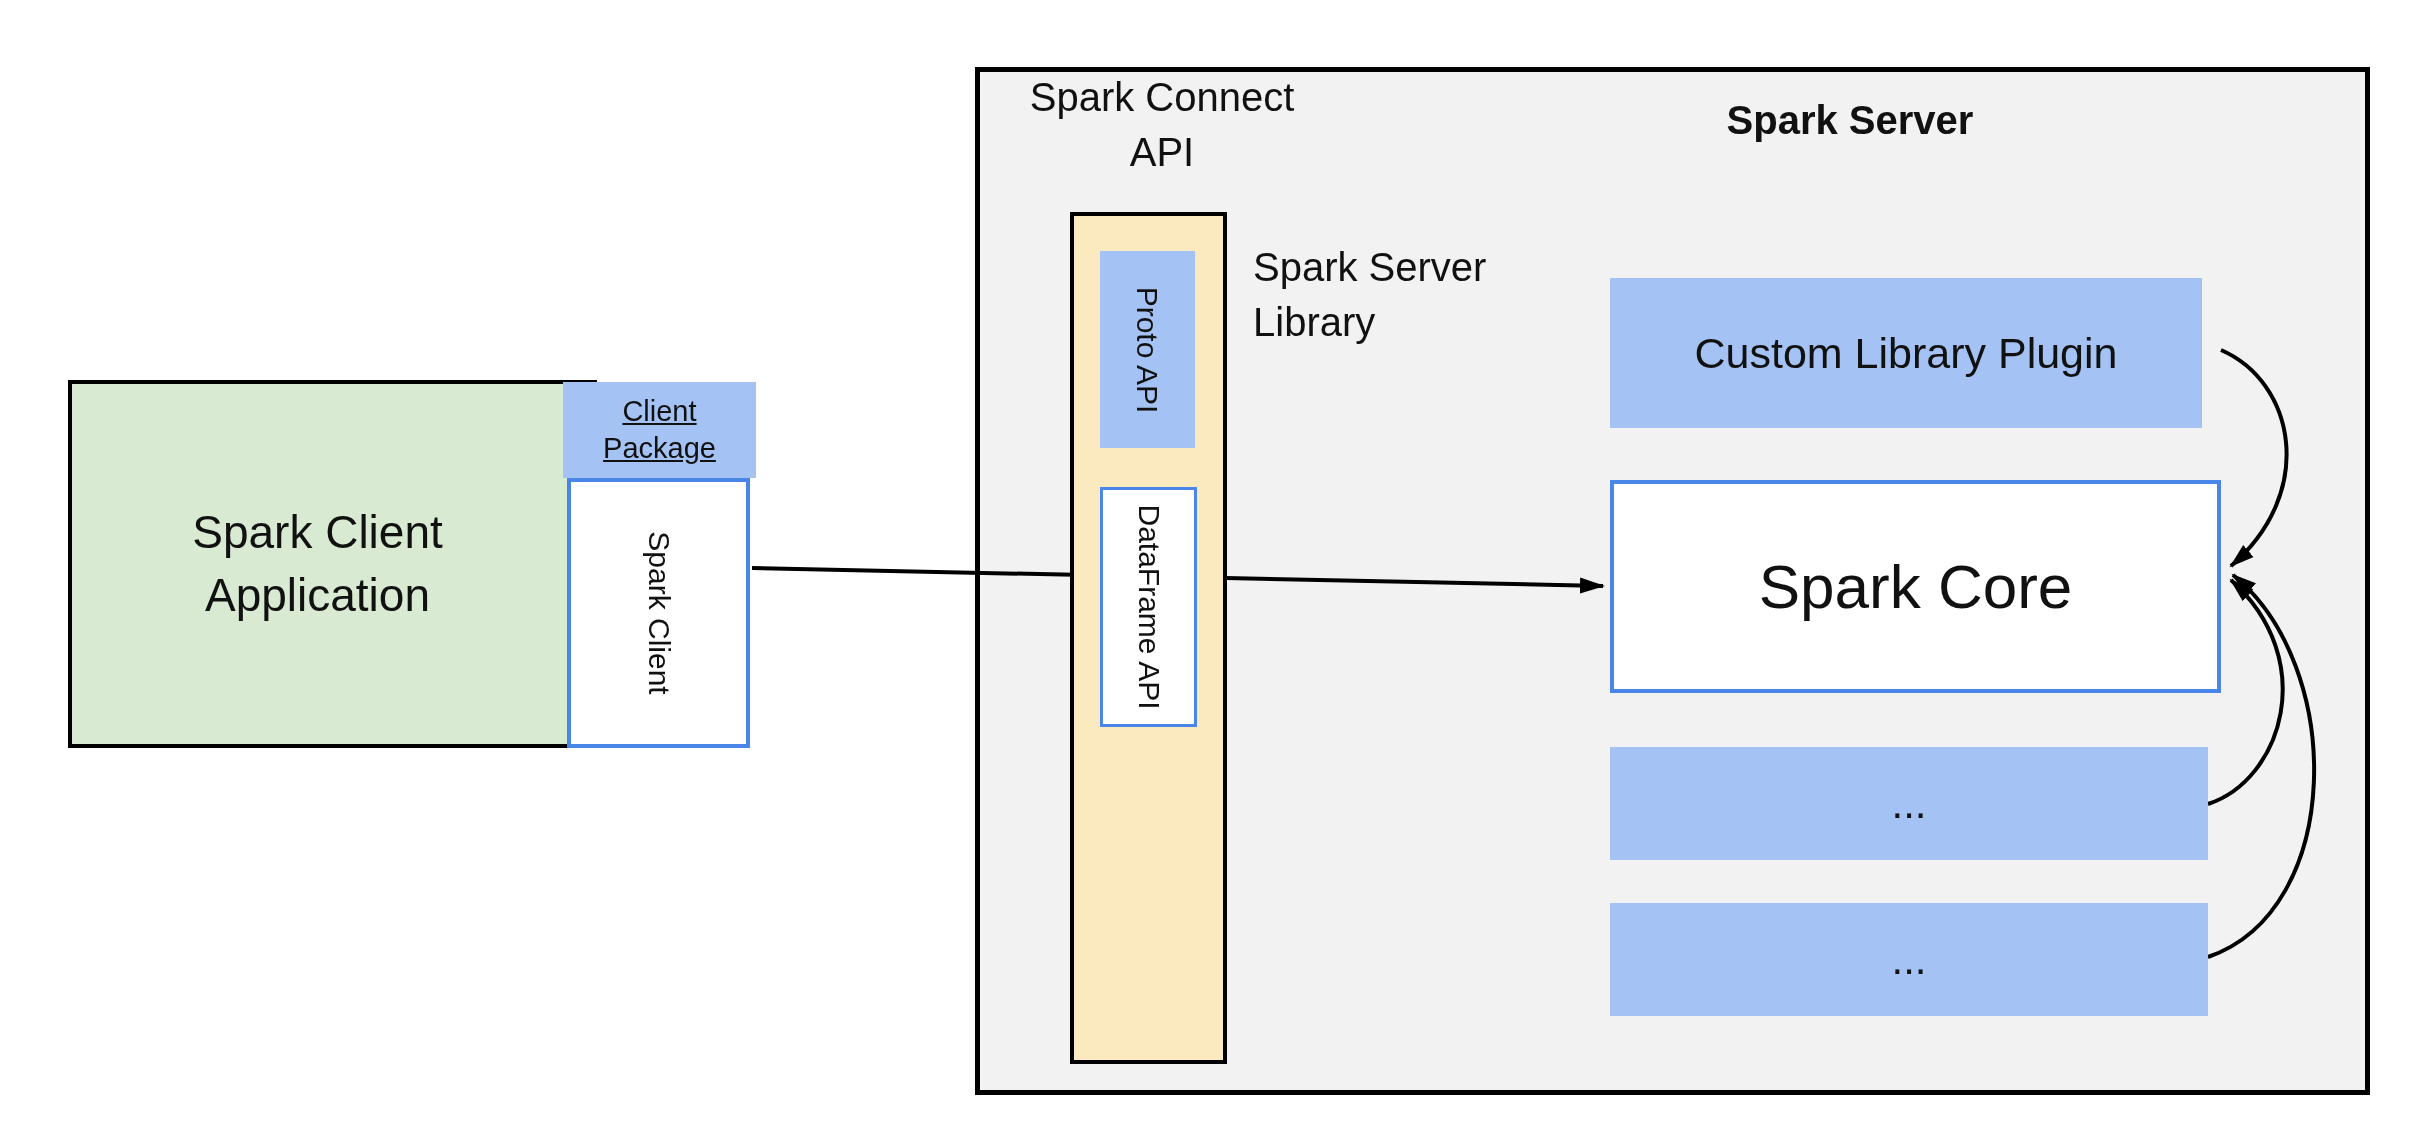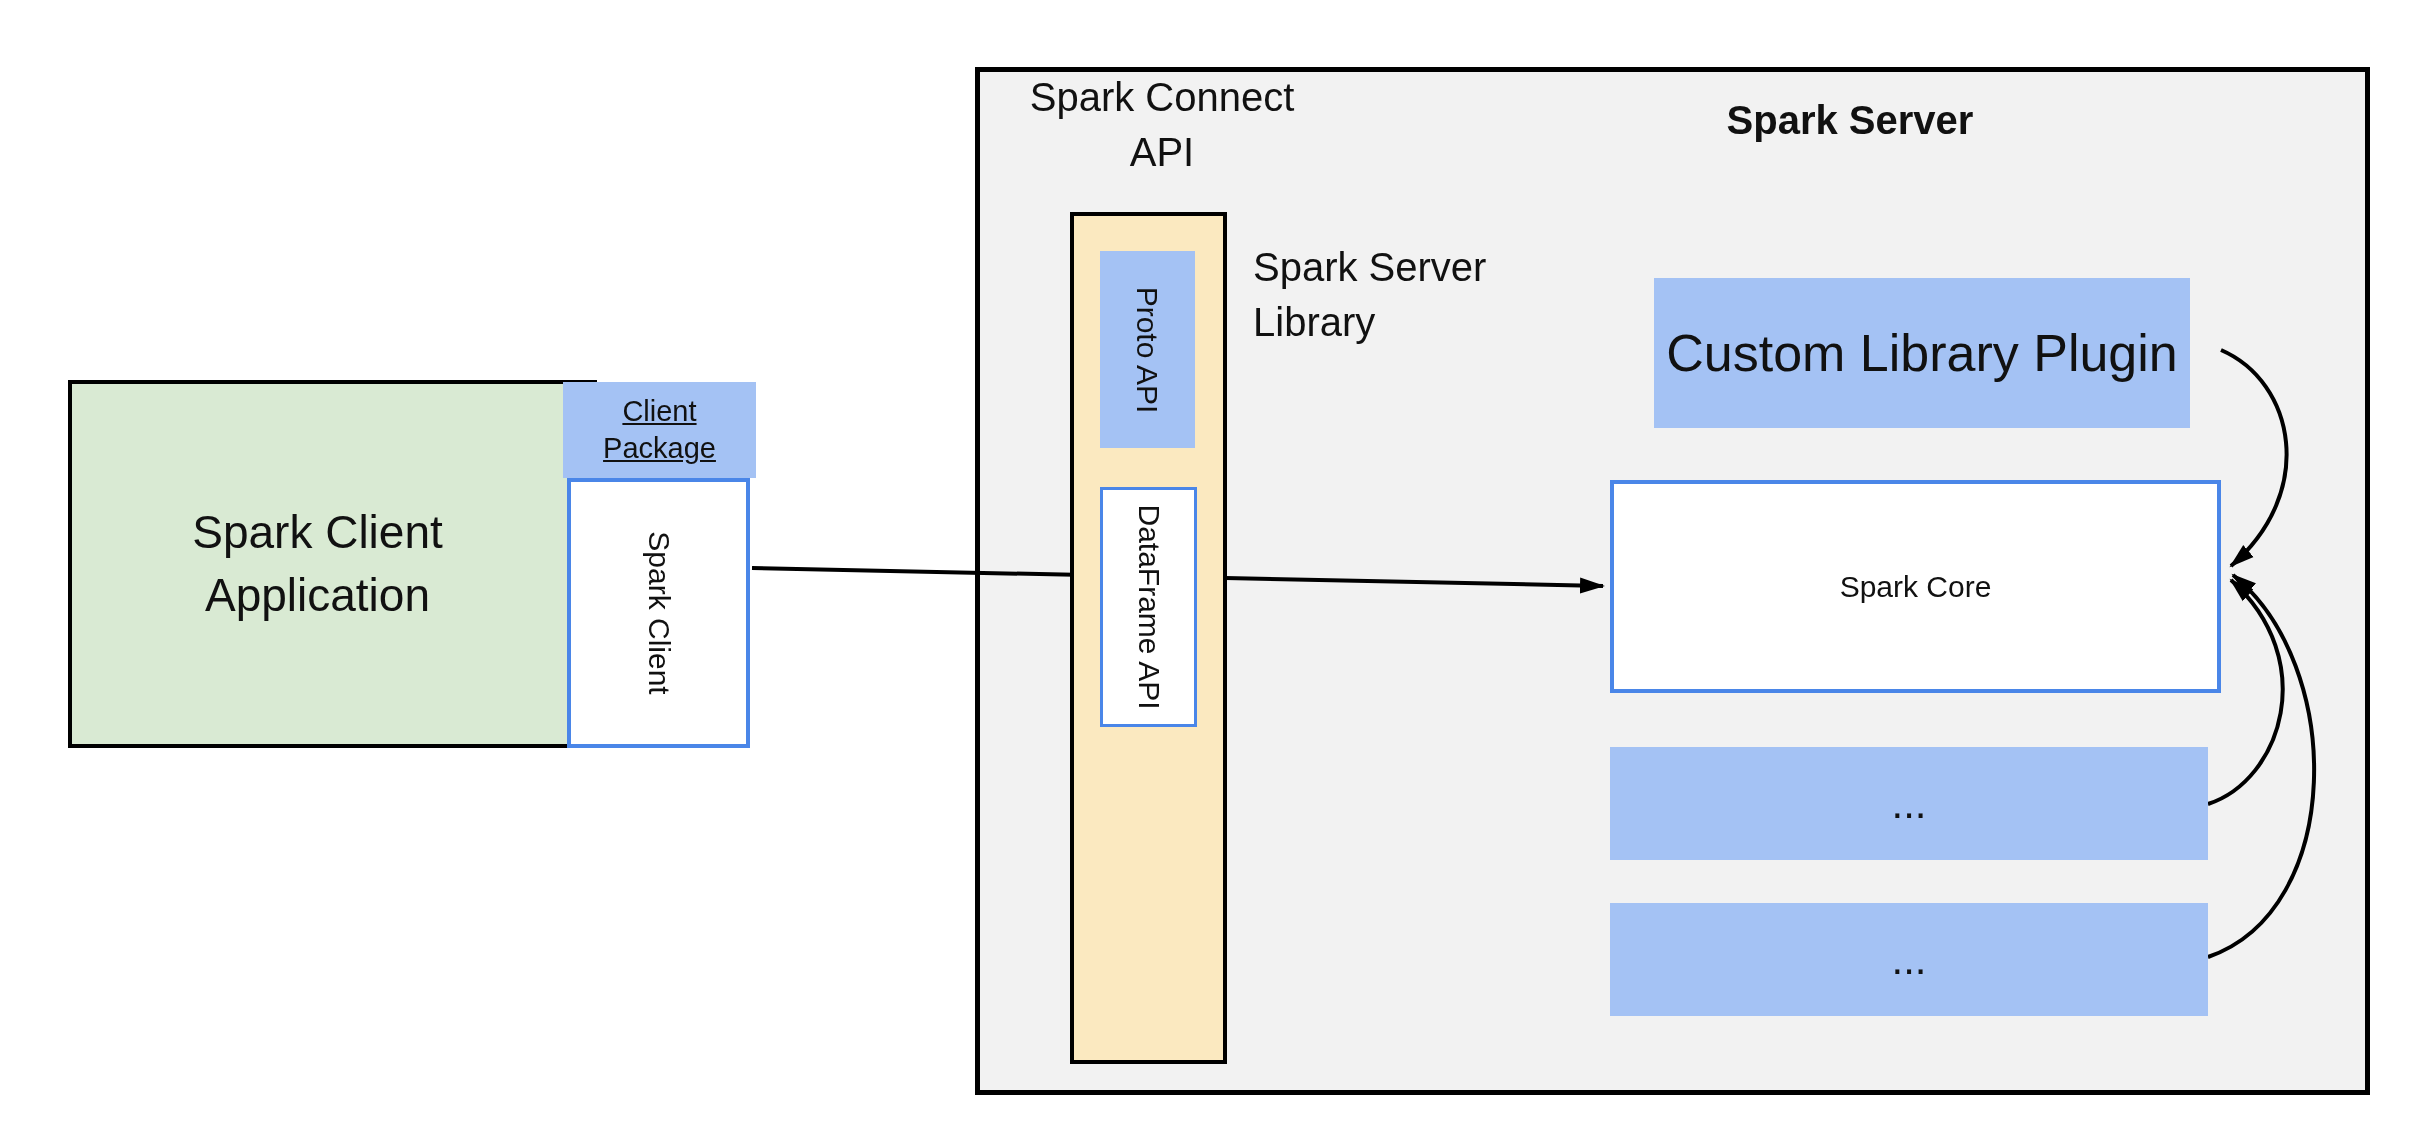--- a/index.html
+++ b/index.html
@@ -99,32 +99,31 @@
   }
 
   
   .server-title {
     left: 1600px; top: 98px; width: 500px;
     font-size: 40px; font-weight: 700;
     text-align: center;
     z-index: 3;
   }
   .plugin-box {
-    left: 1610px; top: 278px; width: 536px; height: 150px;
-    background: var(--blue);
-    z-index: 3;
-    font-size: 52px;
-    margin-left: 44px;
+    left: 1610px; top: 278px; width: 592px; height: 150px;
+    background: var(--blue);
+    z-index: 3;
+    font-size: 43px;
   }
   .core-box {
     left: 1610px; top: 480px; width: 611px; height: 213px;
     background: #ffffff;
     border: 4px solid var(--blueBorder);
     z-index: 3;
-    font-size: 30px;
+    font-size: 62px;
   }
   .ellipsis-box-1 {
     left: 1610px; top: 747px; width: 598px; height: 113px;
     background: var(--blue);
     z-index: 3;
     font-size: 42px; line-height: 42px;
   }
   .ellipsis-box-2 {
     left: 1610px; top: 903px; width: 598px; height: 113px;
     background: var(--blue);

